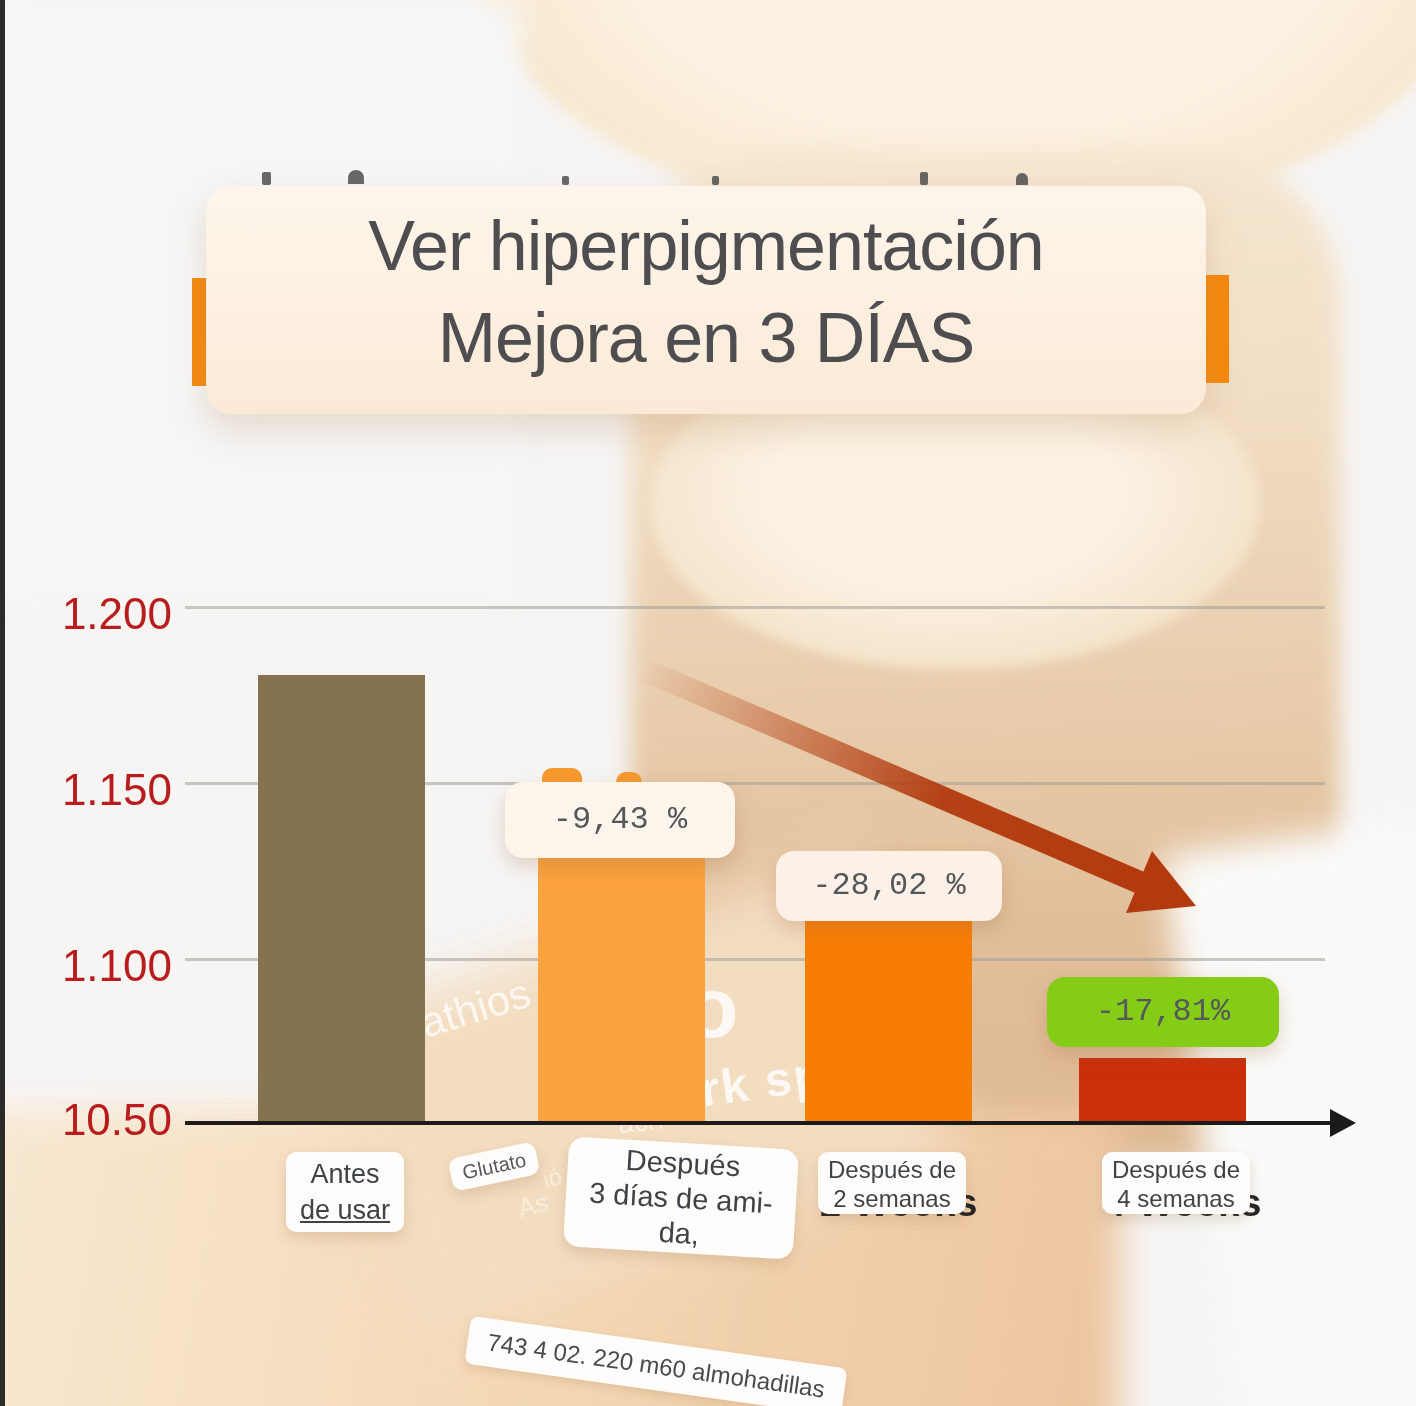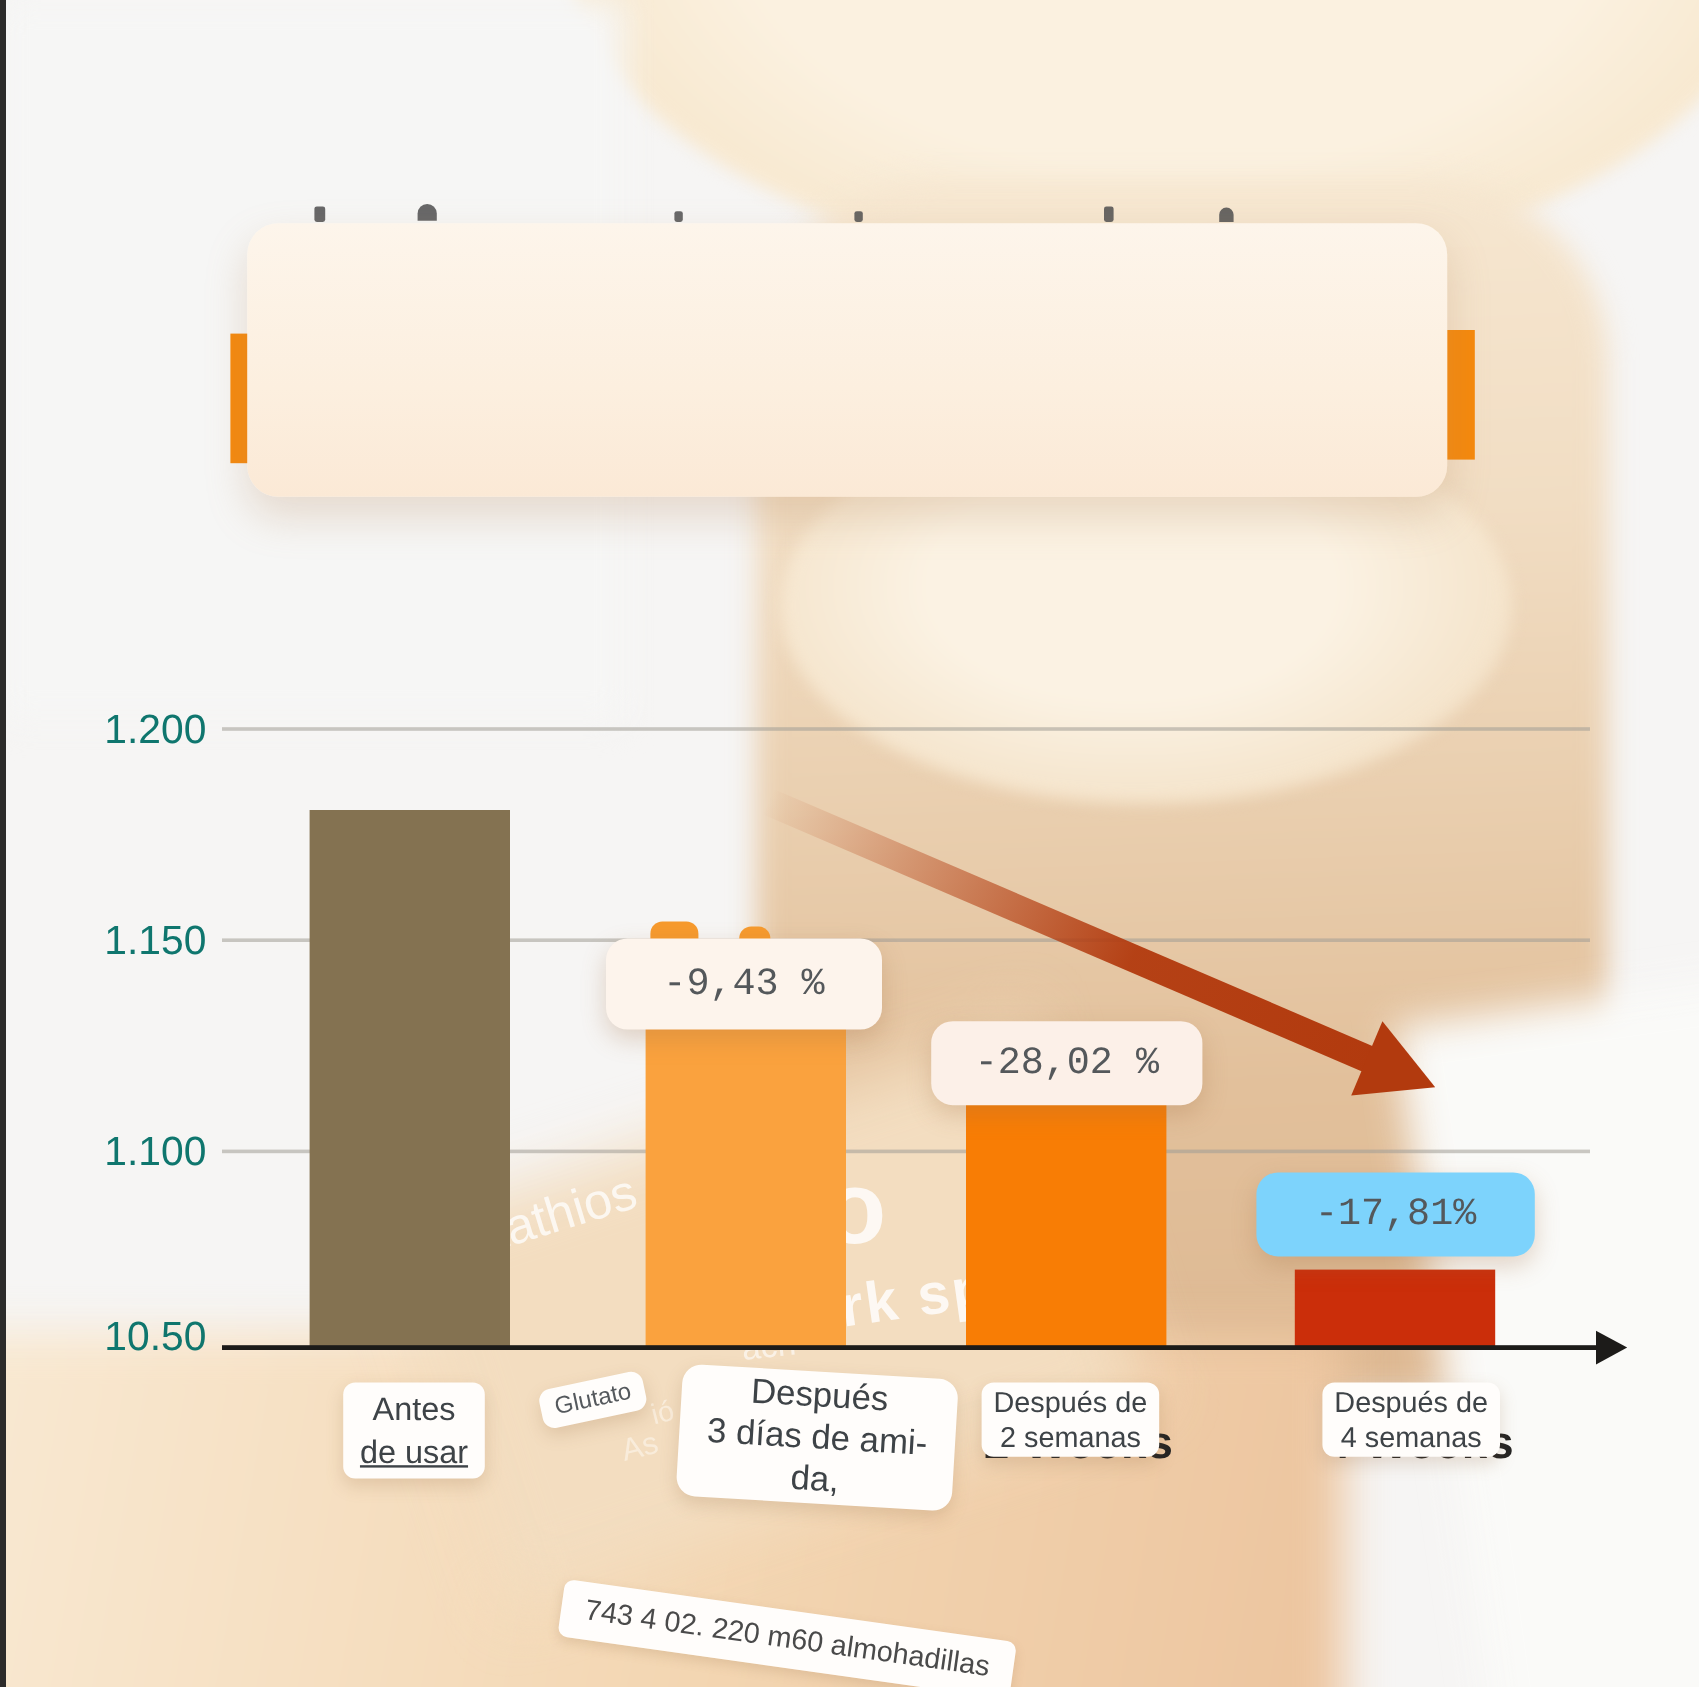--- a/index.html
+++ b/index.html
@@ -38,32 +38,32 @@
     font-size:70px;line-height:92px;color:#4e4d4f;letter-spacing:-1px;}
   .frag{background:#4d4d4f;border-radius:2px;opacity:.85;z-index:8;}
 
   .subtitle-card{left:360px;top:462px;width:712px;height:66px;border-radius:14px;
     background:#fefdfb;box-shadow:0 8px 18px rgba(170,140,105,.25);z-index:10;
     text-align:center;font-size:40px;line-height:66px;color:#4e4d4f;}
 
   
   .gridline{left:185px;width:1140px;height:3px;background:rgba(160,156,150,.55);z-index:2;}
   .g1{top:606px;} .g2{top:782px;} .g3{top:958px;}
-  .ytick{left:40px;width:132px;text-align:right;font-size:34px;color:#0f766e;z-index:3;}
+  .ytick{left:40px;width:132px;text-align:right;font-size:44px;color:#b91c1c;z-index:3;}
   .t1{top:589px;} .t2{top:765px;} .t3{top:941px;} .t4{top:1095px;}
   .x-axis{left:185px;top:1121px;width:1150px;height:4px;background:#1c1b19;z-index:5;}
   .x-arrowhead{left:1330px;top:1109px;width:0;height:0;border-left:26px solid #1c1b19;
     border-top:14px solid transparent;border-bottom:14px solid transparent;z-index:5;}
   .bar{z-index:4;}
 
   .pct-card{border-radius:18px;z-index:6;text-align:center;color:#54585b;
     box-shadow:0 8px 20px rgba(160,110,70,.28);font-size:32px;font-family:Liberation Mono, monospace;}
   .pct1{left:505px;top:782px;width:230px;height:76px;line-height:76px;background:#fdf4ec;}
   .pct2{left:776px;top:851px;width:226px;height:70px;line-height:70px;background:#fcf0e8;}
-  .pct3{left:1047px;top:977px;width:232px;height:70px;line-height:70px;background:#7dd3fc;}
+  .pct3{left:1047px;top:977px;width:232px;height:70px;line-height:70px;background:#84cc16;}
 
   .orange-peek{background:#f69a2e;border-radius:10px 10px 0 0;z-index:5;}
 
   .chip{background:#fffdfb;border-radius:10px;z-index:6;text-align:center;color:#3e4347;
     box-shadow:0 6px 14px rgba(150,110,70,.22);}
   .chip-antes{left:286px;top:1152px;width:118px;height:80px;font-size:27px;line-height:36px;padding-top:4px;}
   .chip-glutato{left:450px;top:1150px;padding:5px 12px;font-size:20px;transform:rotate(-12deg);color:#55595d;}
   .chip-d3{left:566px;top:1143px;width:230px;height:110px;border-radius:16px;
     font-size:29px;line-height:35px;padding-top:3px;transform:rotate(3.4deg);}
   .chip-s2{left:818px;top:1152px;width:148px;height:62px;font-size:24px;line-height:29px;padding-top:3px;}
@@ -103,20 +103,24 @@
   <div class="frag" style="left:262px;top:172px;width:9px;height:13px;"></div>
   <div class="frag" style="left:348px;top:170px;width:16px;height:14px;border-radius:8px 8px 0 0;"></div>
   <div class="frag" style="left:562px;top:176px;width:7px;height:9px;"></div>
   <div class="frag" style="left:712px;top:176px;width:7px;height:9px;"></div>
   <div class="frag" style="left:920px;top:172px;width:8px;height:13px;"></div>
   <div class="frag" style="left:1016px;top:173px;width:12px;height:12px;border-radius:6px 6px 0 0;"></div>
 
   <div class="accent-bar accent-left"></div>
   <div class="accent-bar accent-right"></div>
   <div class="banner-card"></div>
+  <div class="banner-text">
+    <div style="position:static;">Ver hiperpigmentación</div>
+    <div style="position:static;">Mejora en 3 DÍAS</div>
+  </div>
 
 
   <div class="gridline g1"></div>
   <div class="gridline g2"></div>
   <div class="gridline g3"></div>
   <div class="ytick t1">1.200</div>
   <div class="ytick t2">1.150</div>
   <div class="ytick t3">1.100</div>
   <div class="ytick t4">10.50</div>
 

